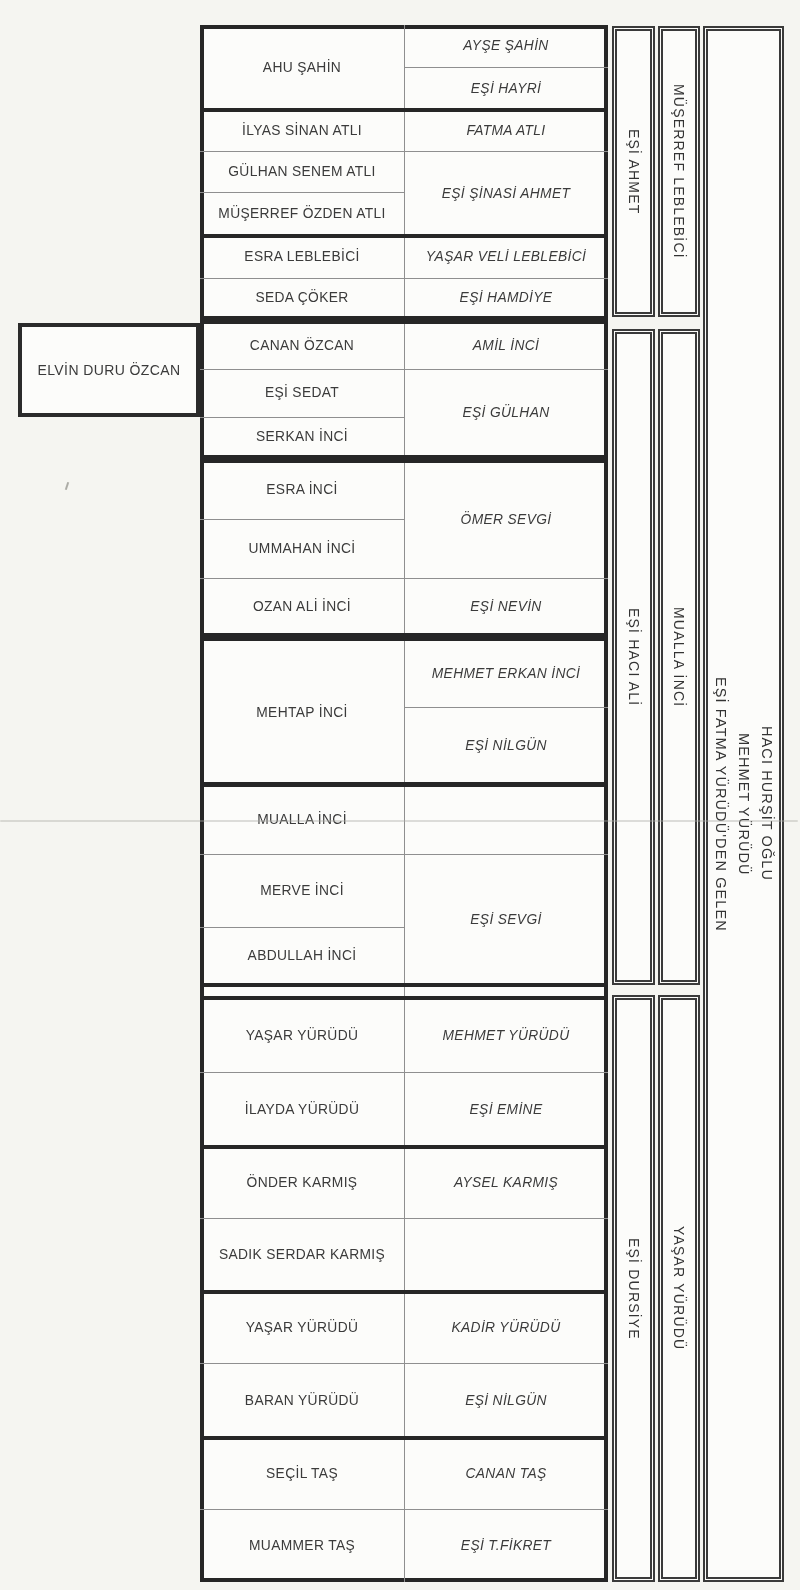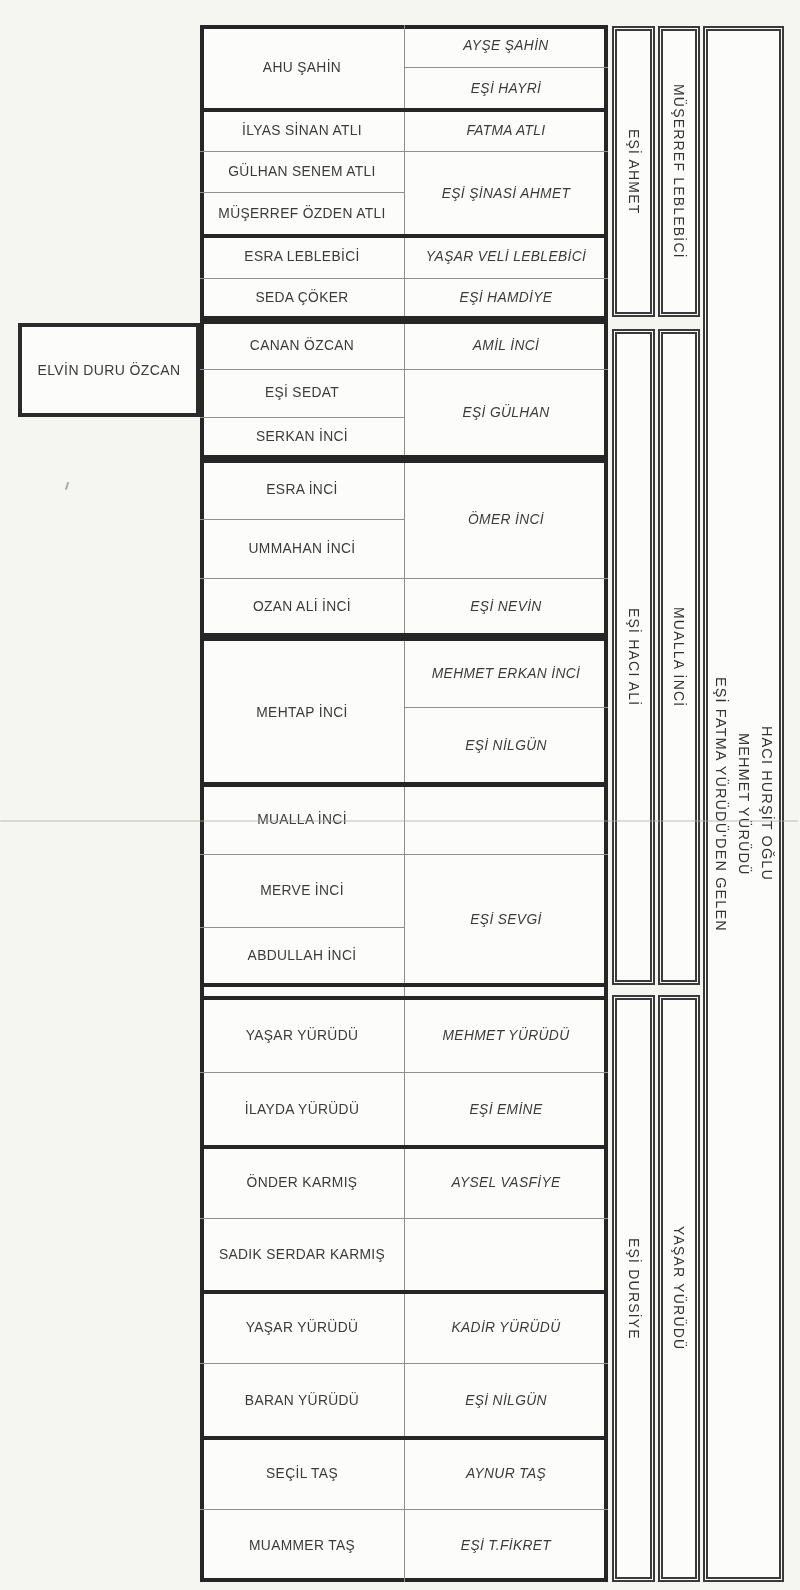--- a/index.html
+++ b/index.html
@@ -115,49 +115,49 @@
 
     <div class="cell cl" style="top:297px;height:47px">CANAN ÖZCAN</div>
     <div class="cell cl" style="top:344px;height:48px">EŞİ SEDAT</div>
     <div class="cell cl" style="top:392px;height:40px">SERKAN İNCİ</div>
     <div class="cell cr" style="top:297px;height:47px">AMİL İNCİ</div>
     <div class="cell cr" style="top:344px;height:88px">EŞİ GÜLHAN</div>
 
     <div class="cell cl" style="top:436px;height:58px">ESRA İNCİ</div>
     <div class="cell cl" style="top:494px;height:59px">UMMAHAN İNCİ</div>
     <div class="cell cl" style="top:553px;height:57px">OZAN ALİ İNCİ</div>
-    <div class="cell cr" style="top:436px;height:117px">ÖMER İNCİ</div>
+    <div class="cell cr" style="top:436px;height:117px">ÖMER SEVGİ</div>
     <div class="cell cr" style="top:553px;height:57px">EŞİ NEVİN</div>
 
     <div class="cell cl" style="top:615px;height:145px">MEHTAP İNCİ</div>
     <div class="cell cr" style="top:615px;height:67px">MEHMET ERKAN İNCİ</div>
     <div class="cell cr" style="top:682px;height:78px">EŞİ NİLGÜN</div>
 
     <div class="cell cl" style="top:760px;height:69px">MUALLA İNCİ</div>
     <div class="cell cl" style="top:829px;height:73px">MERVE İNCİ</div>
     <div class="cell cl" style="top:902px;height:58px">ABDULLAH İNCİ</div>
     <div class="cell cr" style="top:829px;height:131px">EŞİ SEVGİ</div>
 
     <div class="cell cl" style="top:975px;height:72px">YAŞAR YÜRÜDÜ</div>
     <div class="cell cl" style="top:1047px;height:75px">İLAYDA YÜRÜDÜ</div>
     <div class="cell cr" style="top:975px;height:72px">MEHMET YÜRÜDÜ</div>
     <div class="cell cr" style="top:1047px;height:75px">EŞİ EMİNE</div>
 
     <div class="cell cl" style="top:1122px;height:71px">ÖNDER KARMIŞ</div>
     <div class="cell cl" style="top:1193px;height:74px">SADIK SERDAR KARMIŞ</div>
-    <div class="cell cr" style="top:1122px;height:71px">AYSEL VASFİYE</div>
+    <div class="cell cr" style="top:1122px;height:71px">AYSEL KARMIŞ</div>
 
     <div class="cell cl" style="top:1267px;height:71px">YAŞAR YÜRÜDÜ</div>
     <div class="cell cl" style="top:1338px;height:75px">BARAN YÜRÜDÜ</div>
     <div class="cell cr" style="top:1267px;height:71px">KADİR YÜRÜDÜ</div>
     <div class="cell cr" style="top:1338px;height:75px">EŞİ NİLGÜN</div>
 
     <div class="cell cl" style="top:1413px;height:71px">SEÇİL TAŞ</div>
     <div class="cell cl" style="top:1484px;height:73px">MUAMMER TAŞ</div>
-    <div class="cell cr" style="top:1413px;height:71px">AYNUR TAŞ</div>
+    <div class="cell cr" style="top:1413px;height:71px">CANAN TAŞ</div>
     <div class="cell cr" style="top:1484px;height:73px">EŞİ T.FİKRET</div>
   </div>
 
   <div class="vbox" style="left:612px;top:26px;width:43px;height:291px">
     <span class="vtext">EŞİ AHMET</span>
   </div>
   <div class="vbox" style="left:658px;top:26px;width:42px;height:291px">
     <span class="vtext">MÜŞERREF LEBLEBİCİ</span>
   </div>
 

